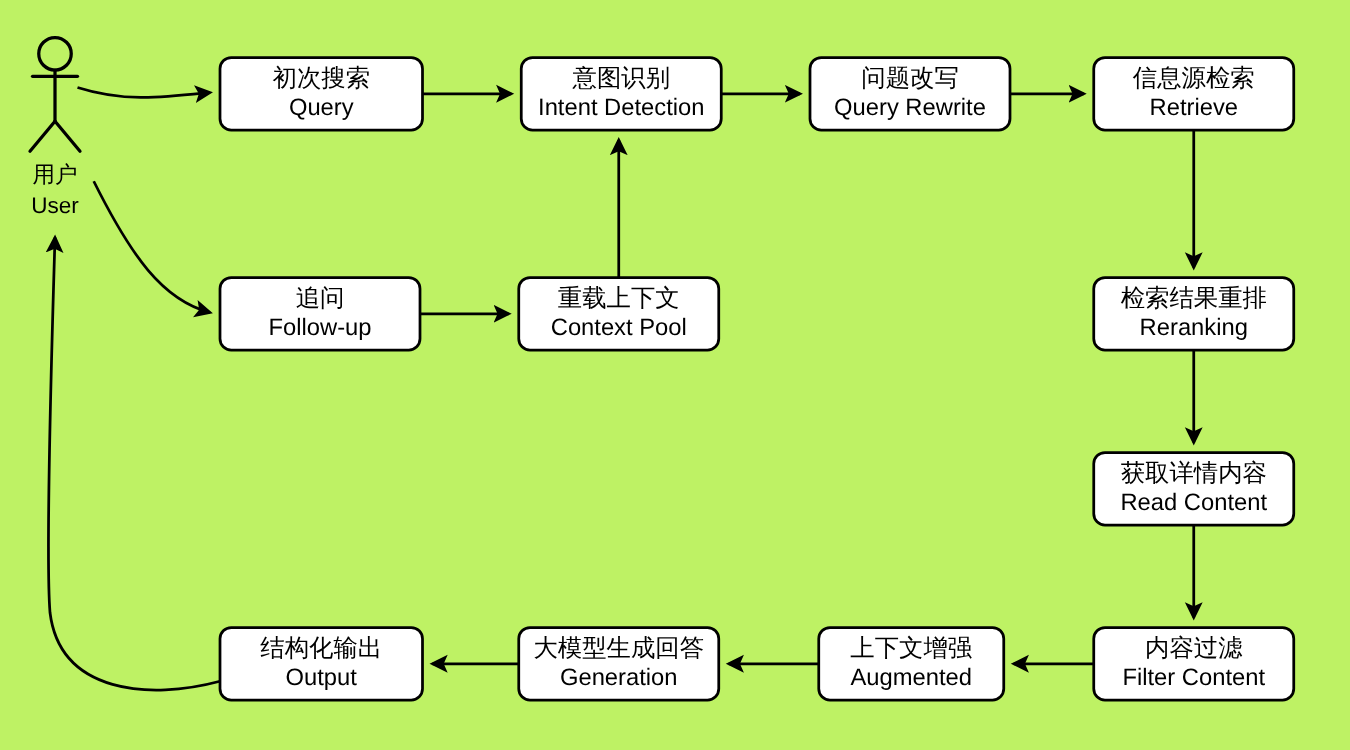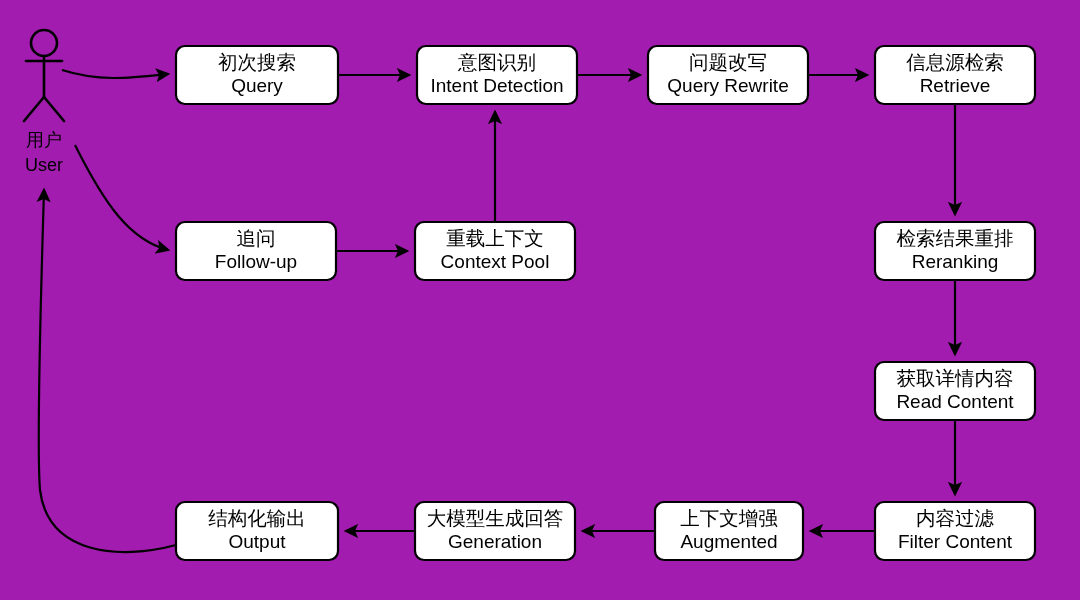--- a/index.html
+++ b/index.html
@@ -10,21 +10,21 @@
   body {
     width: 1080px;
     height: 600px;
     font-family: "Liberation Sans", "DejaVu Sans", sans-serif;
     overflow: hidden;
   }
   #canvas {
     position: relative;
     width: 1080px;
     height: 600px;
-    background: #a21caf;
+    background: #bef264;
   }
   svg#flow {
     position: absolute;
     left: 0;
     top: 0;
     width: 1080px;
     height: 600px;
   }
   .node-rect {
     fill: #ffffff;

